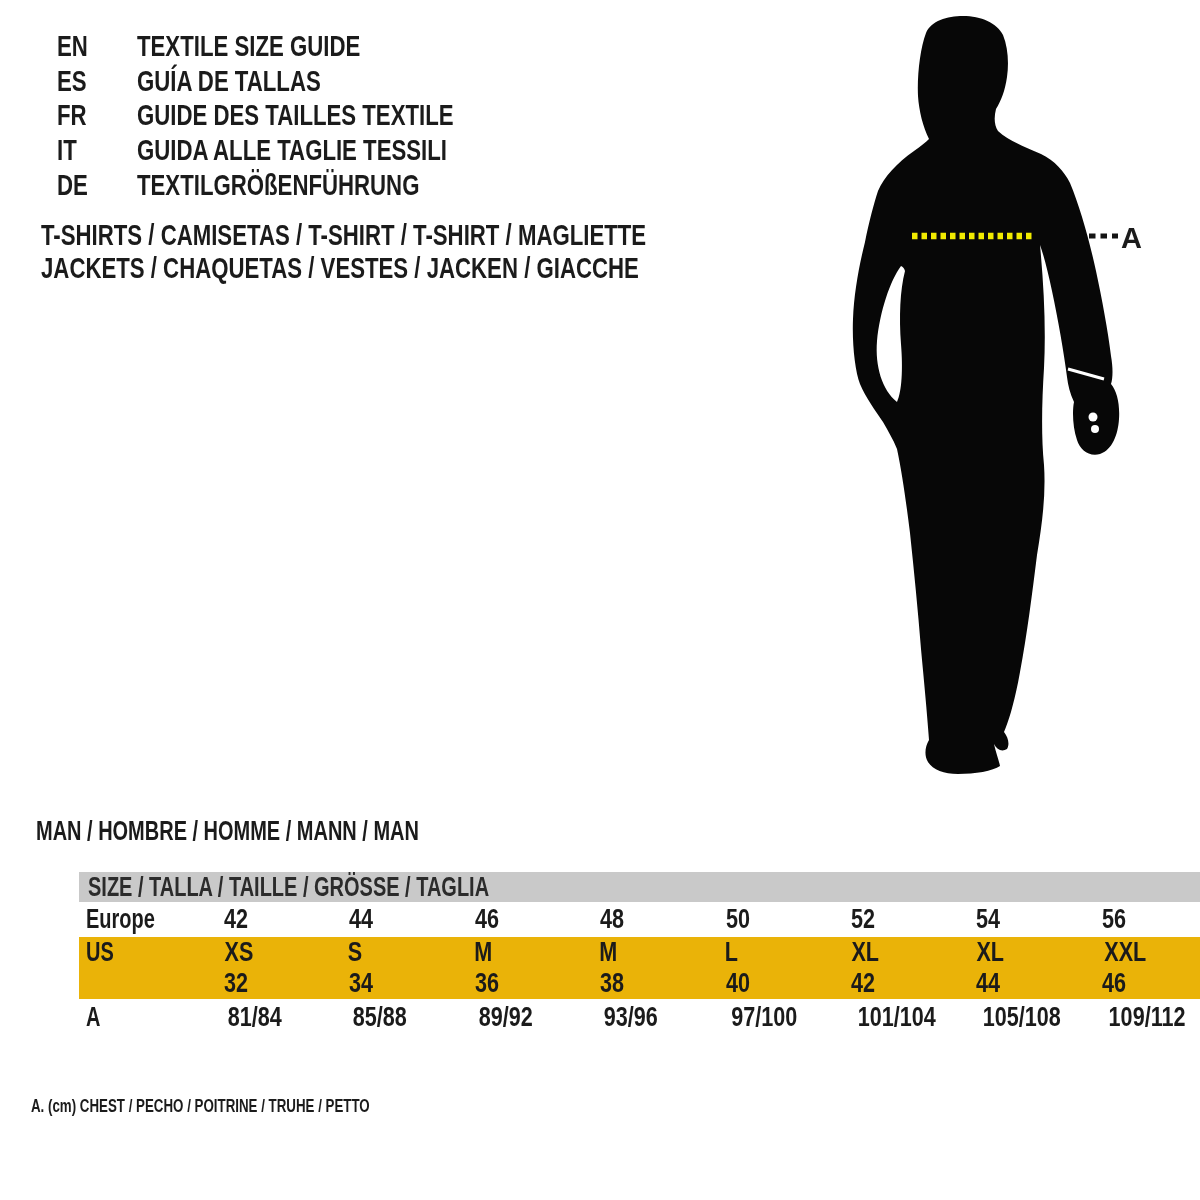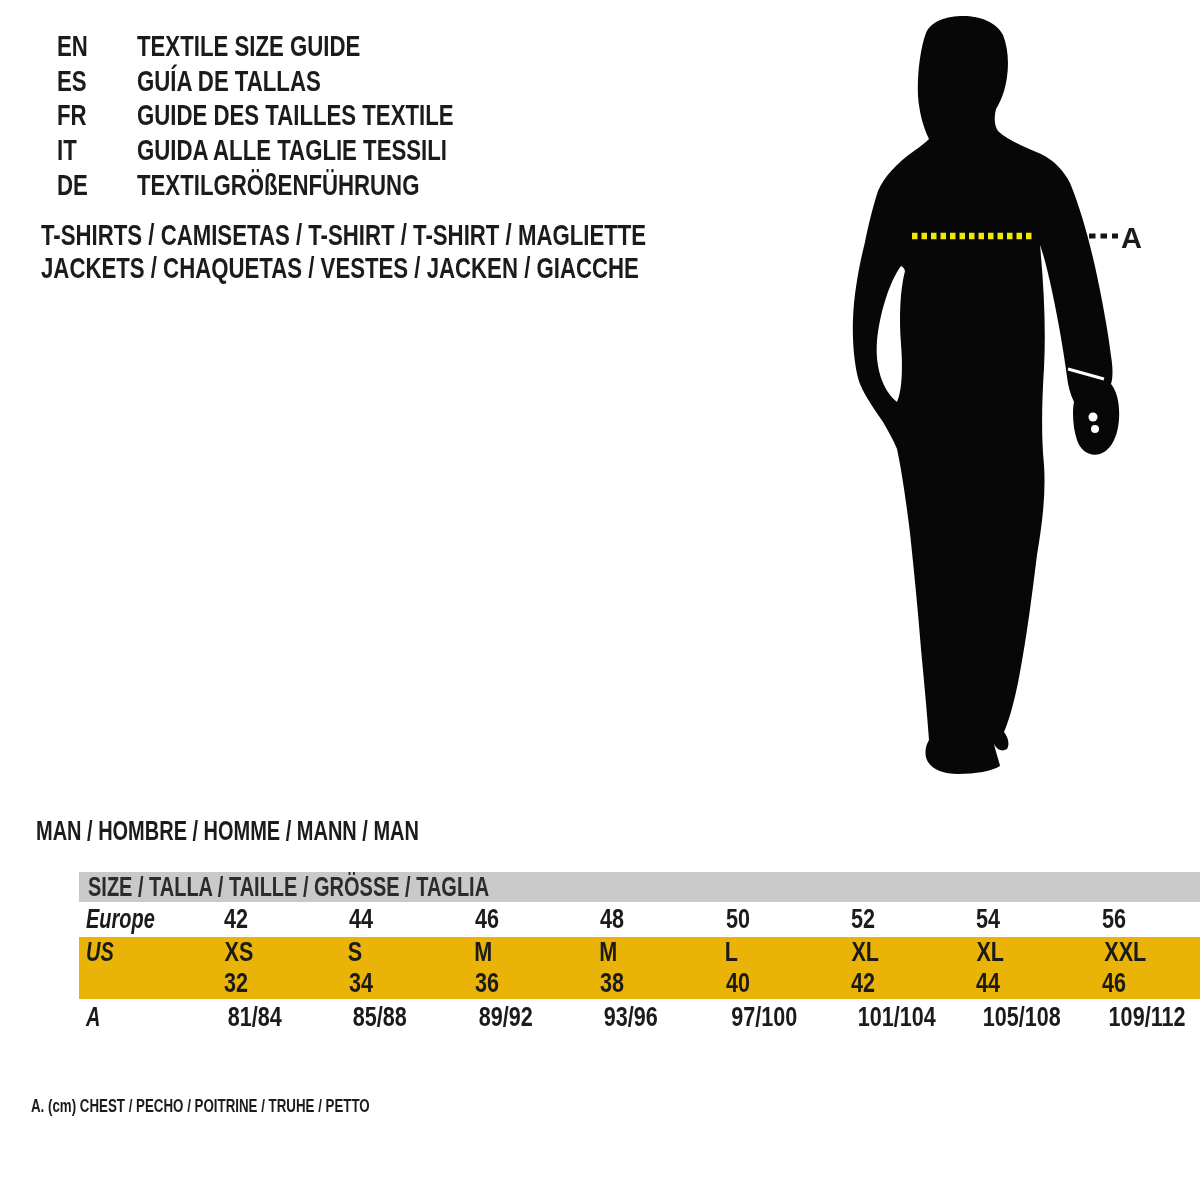--- a/index.html
+++ b/index.html
@@ -23,21 +23,21 @@
 
   .gender-heading { position:absolute; left:36px; top:800px; font-size:27px; font-weight:700;margin-top:16px; }
 
   .size-table { position:absolute; left:35px; top:872px; width:1145px;margin-left:44px; }
   .size-table-header {
     height:30px; background:#c9c9c9; display:flex; align-items:center;
     padding-left:9px; box-sizing:border-box; font-size:27px; font-weight:700; color:#2b2b2b;
   }
   .size-table table { width:100%; border-collapse:collapse; table-layout:fixed; }
   .size-table td { font-size:27px; font-weight:700; text-align:left; padding:0; vertical-align:middle; }
-  .size-table td.row-label { text-align:left; padding-left:7px;font-style:italic; }
+  .size-table td.row-label { text-align:left; padding-left:7px; }
   tr.shaded   { background:#eab308; }
   tr.r-europe { height:35px; }
   tr.r-us     { height:30px; }
   tr.r-num    { height:31px; }
   tr.r-a      { height:37px; }
 
   .footnote { position:absolute; left:31px; top:1096px; font-size:18px; font-weight:700; }
 </style>
 </head>
 <body>

